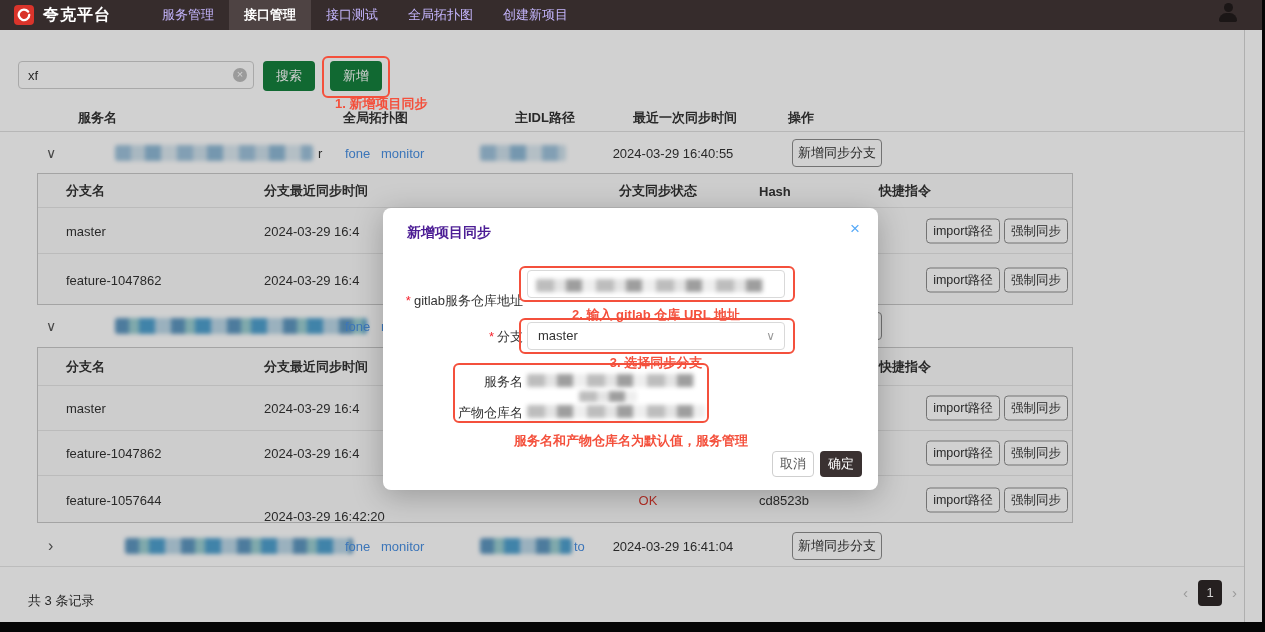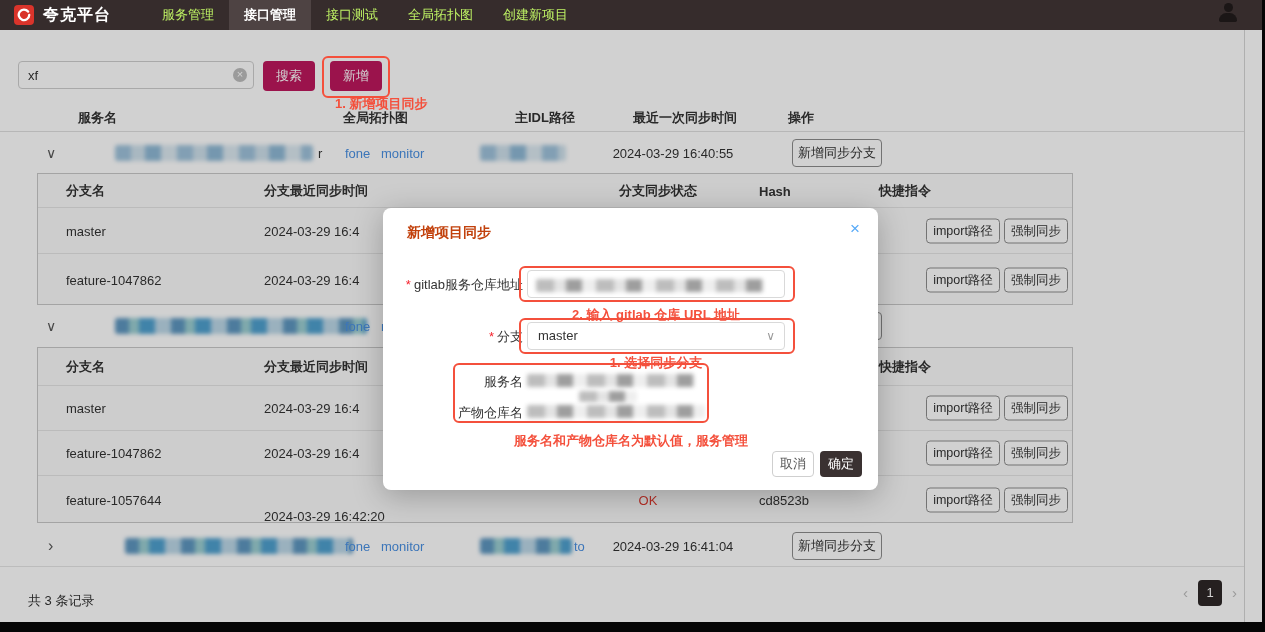--- a/index.html
+++ b/index.html
@@ -4,58 +4,58 @@
 <style>
   * { margin:0; padding:0; box-sizing:border-box; }
   body { background:#000; font-family:"Liberation Sans","DejaVu Sans",sans-serif; }
   #app { position:relative; width:1265px; height:632px; background:#ffffff; overflow:hidden; }
 
   
   .nav { position:absolute; left:0; top:0; width:100%; height:30px; background:#362c2c; display:flex; align-items:center; z-index:40;font-family:Liberation Serif, serif; }
   .logo { width:20px; height:20px; margin-left:14px; background:#d9342b; border-radius:4px; display:flex; align-items:center; justify-content:center; flex:0 0 auto; }
   .brand { color:#fff; font-size:16px; font-weight:bold; margin-left:9px; letter-spacing:1px; }
   .navitems { display:flex; margin-left:36px; height:30px; }
-  .navitem { color:#bef264; font-size:13px; line-height:30px; padding:0 15px; cursor:pointer; }
+  .navitem { color:#c4b5fd; font-size:13px; line-height:30px; padding:0 15px; cursor:pointer; }
   .navitem.active { background:#4e4343; color:#fff; font-weight:bold; }
   .avatar { position:absolute; right:26px; top:2px; width:22px; height:22px; }
   .avatar .head { width:9px; height:9px; border-radius:50%; background:#1b1616; margin:1px auto 1px; }
   .avatar .torso { width:18px; height:9px; border-radius:9px 9px 2px 2px; background:#1b1616; margin:0 auto; }
   .cell { position:absolute; font-size:13px; color:#333; top:50%; transform:translateY(-50%); white-space:nowrap; }
   .time { text-align:center; }
   .link { position:absolute; font-size:13px; color:#4a90e2; top:50%; transform:translateY(-50%); cursor:pointer; white-space:nowrap; }
   .chev { position:absolute; top:50%; transform:translateY(-50%); font-size:14px; color:#5a5a5a; cursor:pointer; }
   .redact { position:absolute; top:50%; transform:translateY(-50%); height:16px; border-radius:3px; filter:blur(2px); }
   .rb { background:repeating-linear-gradient(90deg,#9fc3dc 0 16px,#cfe1ec 16px 30px,#8fb9d6 30px 46px,#dce9f1 46px 62px); }
   .rt { background:repeating-linear-gradient(90deg,#5e97c0 0 14px,#9ccfd2 14px 24px,#4fa0cf 24px 40px,#bcd8e8 40px 56px); }
   .rg { background:repeating-linear-gradient(90deg,#bdbdbd 0 18px,#e3e3e3 18px 30px,#9e9e9e 30px 46px,#eeeeee 46px 60px); filter:blur(2px); }
   .obtn { position:absolute; top:50%; transform:translateY(-50%); height:28px; background:#fff; border:1px solid #8d8d8d; border-radius:4px; font-size:13px; color:#333; text-align:center; cursor:pointer; font-family:inherit; }
   .sbtn { position:absolute; top:50%; transform:translateY(-50%); height:25px; background:#fff; border:1px solid #8d8d8d; border-radius:4px; font-size:12.5px; color:#333; text-align:center; cursor:pointer; font-family:inherit; }
 
   
   .search-input { position:absolute; left:18px; top:61px; width:236px; height:28px; border:1px solid #cfcfcf; border-radius:4px; background:#fff; font-size:13px; color:#333; padding:0 26px 0 9px; font-family:inherit; }
   .clear-ic { position:absolute; left:233px; top:68px; width:14px; height:14px; border-radius:50%; background:#bdbdbd; color:#fff; font-size:11px; line-height:13px; text-align:center; cursor:pointer; z-index:2; }
-  .darkbtn { position:absolute; top:61px; height:30px; background:#be185d; border:none; border-radius:4px; color:#fff; font-size:13px; cursor:pointer; font-family:inherit; }
+  .darkbtn { position:absolute; top:61px; height:30px; background:#15803d; border:none; border-radius:4px; color:#fff; font-size:13px; cursor:pointer; font-family:inherit; }
 
   
   .thead { position:absolute; left:0; top:104px; width:1244px; height:28px; border-bottom:1px solid #e0e0e0; }
   .hdr { position:absolute; font-size:13px; font-weight:600; color:#333; top:50%; transform:translateY(-50%); white-space:nowrap; }
   .mrow { position:absolute; left:0; width:1244px; }
   .panel { position:absolute; left:37px; width:1036px; background:#fbfbfb; border:1px solid #c9c9c9; }
   .prow { position:absolute; left:0; width:100%; }
   .pline { border-bottom:1px solid #e4e4e4; }
 
   
   .pgchev { position:absolute; font-size:15px; color:#bdbdbd; cursor:pointer; }
   .pgbox { position:absolute; left:1198px; top:580px; width:24px; height:26px; background:#2e2828; border-radius:4px; color:#fff; font-size:13px; text-align:center; line-height:26px; cursor:pointer; }
 
   
   .vline { position:absolute; left:1244px; top:30px; width:1px; height:592px; background:#d6d6d6; }
   .dim { position:absolute; left:0; top:30px; width:1265px; height:592px; background:rgba(0,0,0,0.18); z-index:60; }
   .modal { position:absolute; left:383px; top:208px; width:495px; height:282px; background:#fff; border-radius:8px; box-shadow:0 6px 30px rgba(0,0,0,0.25); z-index:100; }
-  .m-title { position:absolute; left:24px; top:16px; font-size:14px; font-weight:600; color:#c2410c; }
+  .m-title { position:absolute; left:24px; top:16px; font-size:14px; font-weight:600; color:#4c1d95; }
   .m-close { position:absolute; right:18px; top:12px; font-size:17px; color:#57aaf8; cursor:pointer; line-height:1; }
   .m-label { position:absolute; left:0; width:140px; text-align:right; font-size:13px; color:#333; white-space:nowrap; }
   .star { color:#f5222d; margin-right:3px; }
   .m-input { position:absolute; left:144px; width:258px; height:28px; border:1px solid #d9d9d9; border-radius:4px; background:#fff; }
   .m-select { position:absolute; left:144px; width:258px; height:28px; border:1px solid #d9d9d9; border-radius:4px; background:#fff; font-size:13px; color:#333; line-height:26px; padding-left:10px; cursor:pointer; }
   .m-select .dd { position:absolute; right:9px; top:0; color:#9a9a9a; font-size:12px; }
   .m-redact { position:absolute; border-radius:2px; }
   .m-btn-cancel { position:absolute; left:389px; top:243px; width:42px; height:26px; background:#fff; border:1px solid #cfcfcf; border-radius:4px; font-size:13px; color:#555; cursor:pointer; font-family:inherit; }
   .m-btn-ok { position:absolute; left:437px; top:243px; width:42px; height:26px; background:#3a3131; border:none; border-radius:4px; font-size:13px; color:#fff; cursor:pointer; font-family:inherit; }
   .ann { position:absolute; font-size:13px; font-weight:600; color:#f4503c; white-space:nowrap; z-index:130; }
@@ -195,38 +195,38 @@
 
   <div class="dim"></div>
 
   <div class="redbox" style="left:322px;top:56px;width:68px;height:42px;"></div>
   <span class="ann" style="left:327px;top:95px;margin-left:8px;">1. 新增项目同步</span>
 
   <div class="modal">
     <span class="m-title">新增项目同步</span>
     <span class="m-close">×</span>
 
-    <div class="m-label" style="top:68px;">
+    <div class="m-label" style="top:84px;">
       <span class="star">*</span><span>gitlab服务仓库地址</span>
     </div>
     <div class="m-input" style="top:62px;">
       <span class="m-redact rg" style="left:8px;top:8px;width:228px;height:13px;"></span>
     </div>
     <div class="redbox" style="left:136px;top:58px;width:276px;height:36px;"></div>
     <div class="ann ctr" style="left:144px;top:98px;width:258px;">2. 输入 gitlab 仓库 URL 地址</div>
 
     <div class="m-label" style="top:120px;">
       <span class="star">*</span><span>分支</span>
     </div>
     <div class="m-select" style="top:114px;">
       <span>master</span>
       <span class="dd">∨</span>
     </div>
     <div class="redbox" style="left:136px;top:110px;width:276px;height:36px;"></div>
-    <div class="ann ctr" style="left:144px;top:146px;width:258px;">1. 选择同步分支</div>
+    <div class="ann ctr" style="left:144px;top:146px;width:258px;">3. 选择同步分支</div>
 
     <div class="m-label" style="top:165px;">服务名</div>
     <span class="m-redact rg" style="left:144px;top:166px;width:168px;height:13px;"></span>
     <span class="m-redact rg" style="left:196px;top:183px;width:58px;height:11px;"></span>
     <div class="m-label" style="top:196px;">产物仓库名</div>
     <span class="m-redact rg" style="left:144px;top:197px;width:178px;height:13px;"></span>
     <div class="redbox" style="left:70px;top:155px;width:256px;height:60px;"></div>
     <div class="ann ctr" style="left:58px;top:224px;width:380px;">服务名和产物仓库名为默认值，服务管理</div>
 
     <button class="m-btn-cancel">取消</button>

